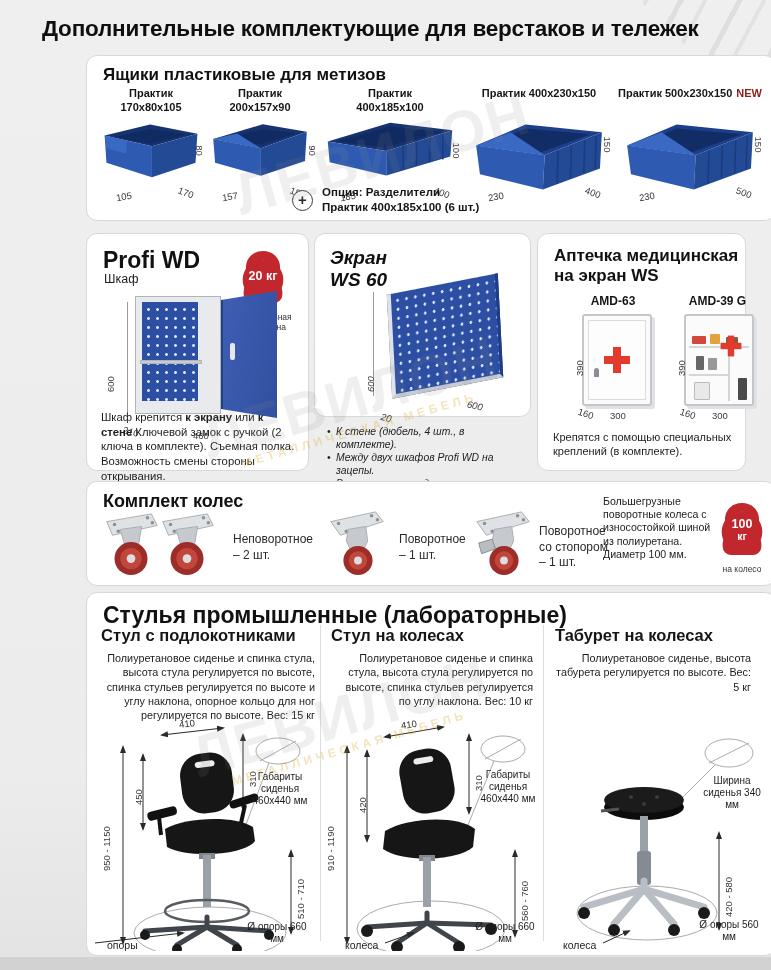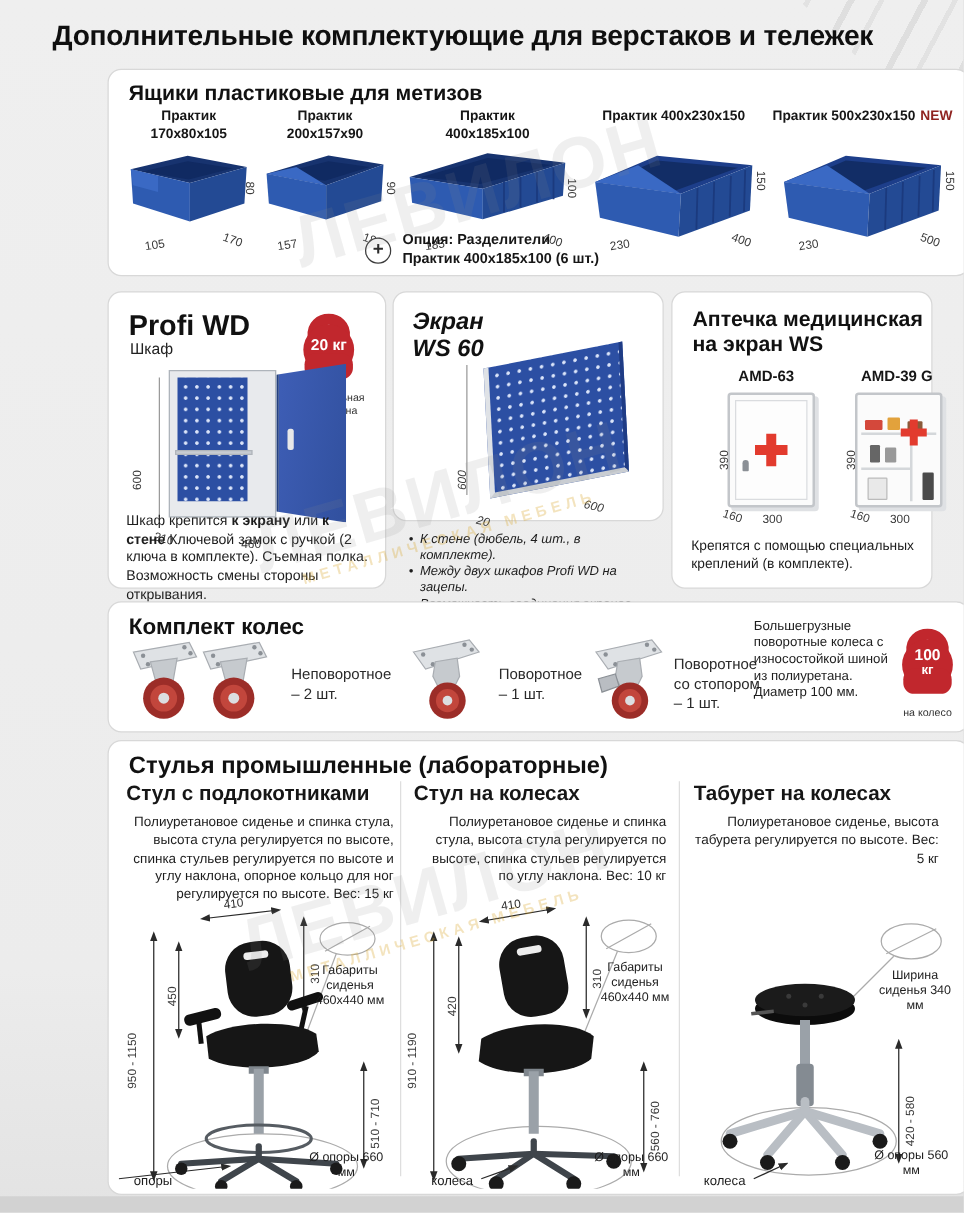--- a/index.html
+++ b/index.html
@@ -104,21 +104,21 @@
   
   .c-whl { left:42px; top:481px; width:690px; height:105px; }
   .c-whl h2 { position:absolute; left:16px; top:9px; font-size:18px; }
   .caster { position:absolute; }
   .whl-label { position:absolute; font-size:12px; line-height:1.3; color:#2a2a2a; }
   .whl-desc { position:absolute; left:516px; top:13px; width:114px; font-size:10.6px; line-height:1.25; color:#1d1d1d; }
   .whl-kb { left:624px; top:16px; width:62px; }
 
   
   .c-chr { left:42px; top:592px; width:690px; height:364px; }
-  .c-chr h2 { position:absolute; left:16px; top:9px; font-size:19px; }
+  .c-chr h2 { position:absolute; left:16px; top:9px; font-size:23px; }
   .chair-col-h { position:absolute; top:33px; font-size:16.5px; font-weight:bold; }
   .ch1h { left:14px; } .ch2h { left:244px; } .ch3h { left:468px; }
   .chair-desc { position:absolute; top:58px; font-size:10.8px; line-height:1.32; color:#1d1d1d;text-align:right; }
   .ch1d { left:14px; width:214px; } .ch2d { left:244px; width:202px; } .ch3d { left:468px; width:196px; }
   .col-div { position:absolute; top:32px; bottom:14px; width:1px; background:#dedede; }
   .div1 { left:233px; } .div2 { left:456px; }
   .chair-fig { position:absolute; top:128px; width:218px; height:230px; }
   .cf1 { left:8px; } .cf2 { left:236px; } .cf3 { left:460px; }
   .chair-fig svg { position:absolute; left:0; top:0; }
   .cnum { position:absolute; font-size:9.5px; color:#2d2d2d; white-space:nowrap; }

